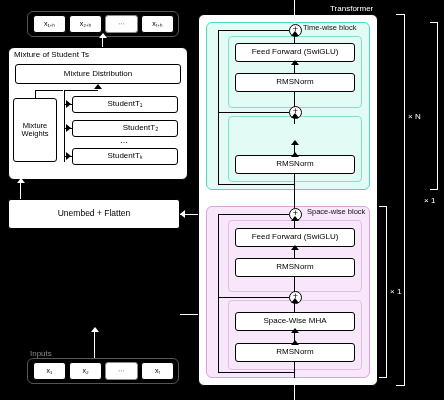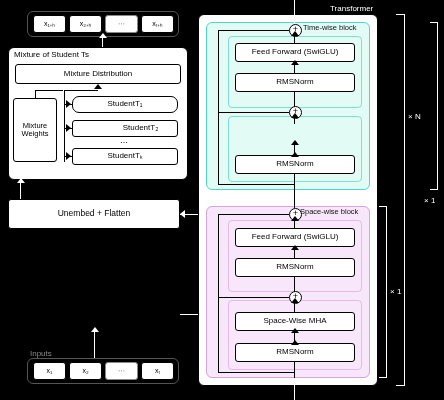--- a/index.html
+++ b/index.html
@@ -44,21 +44,21 @@
   <div class="arrow-up w" style="left:99px;top:33px;"></div>
 
   <div class="panel white-panel" style="left:8px;top:47px;width:180px;height:133px;"></div>
   <div class="lbl" style="left:14px;top:50px;font-size:8px;">Mixture of Student Ts</div>
 
   <div class="box" style="left:13px;top:98px;width:44px;height:64px;font-size:7.5px;white-space:pre-line;">Mixture
 Weights</div>
 
   <div class="box" style="left:15px;top:64px;width:166px;height:20px;font-size:8px;">Mixture Distribution</div>
 
-  <div class="box" style="left:72px;top:96px;width:106px;height:17px;font-size:8px;border-radius:7px;">StudentT₁</div>
+  <div class="box" style="left:72px;top:96px;width:106px;height:17px;font-size:8px;">StudentT₁</div>
   <div class="box" style="left:72px;top:120px;width:106px;height:17px;font-size:8px;padding-left:31px;">StudentT₂</div>
   <div class="lbl" style="left:120px;top:138px;font-size:8px;">⋯</div>
   <div class="box" style="left:72px;top:148px;width:106px;height:17px;font-size:8px;">StudentTₖ</div>
 
   <div class="ln-b" style="left:64px;top:90px;width:1px;height:72px;"></div>
   <div class="ln-b" style="left:64px;top:104px;width:8px;height:1px;"></div>
   <div class="ln-b" style="left:64px;top:128px;width:8px;height:1px;"></div>
   <div class="ln-b" style="left:64px;top:156px;width:8px;height:1px;"></div>
   <div class="arrow-right" style="left:66px;top:100px;"></div>
   <div class="arrow-right" style="left:66px;top:124px;"></div>
@@ -112,21 +112,21 @@
   <div class="ln-b" style="left:294px;top:117px;width:1px;height:7px;"></div>
   <div class="ln-b" style="left:294px;top:142px;width:1px;height:14px;"></div>
   <div class="ln-b" style="left:294px;top:174px;width:1px;height:16px;"></div>
   <div class="arrow-up b" style="left:291px;top:31px;"></div>
   <div class="arrow-up b" style="left:291px;top:60px;"></div>
   <div class="arrow-up b" style="left:291px;top:113px;"></div>
   <div class="arrow-up b" style="left:291px;top:140px;"></div>
   <div class="arrow-up b" style="left:291px;top:152px;"></div>
 
   <div class="panel" style="left:206px;top:206px;width:164px;height:172px;background:#f8e6fa;border:1.5px solid #d9a3dd;"></div>
-  <div class="lbl" style="left:300px;top:207px;font-size:7.5px;color:#111;">Space-wise block</div>
+  <div class="lbl" style="left:300px;top:207px;font-size:7.5px;color:#111;padding-left:7px;">Space-wise block</div>
 
   <div class="panel" style="left:228px;top:220px;width:134px;height:72px;border:1px solid #e3bce6;border-radius:4px;background:transparent;"></div>
   <div class="panel" style="left:228px;top:300px;width:134px;height:70px;border:1px solid #e3bce6;border-radius:4px;background:transparent;"></div>
 
   <div class="box" style="left:235px;top:228px;width:120px;height:19px;font-size:8px;">Feed Forward (SwiGLU)</div>
   <div class="box" style="left:235px;top:258px;width:120px;height:19px;font-size:8px;">RMSNorm</div>
   <div class="box" style="left:235px;top:312px;width:120px;height:19px;font-size:8px;">Space-Wise MHA</div>
   <div class="box" style="left:235px;top:343px;width:120px;height:19px;font-size:8px;">RMSNorm</div>
 
   <div class="plus" style="left:289px;top:208px;">+</div>

